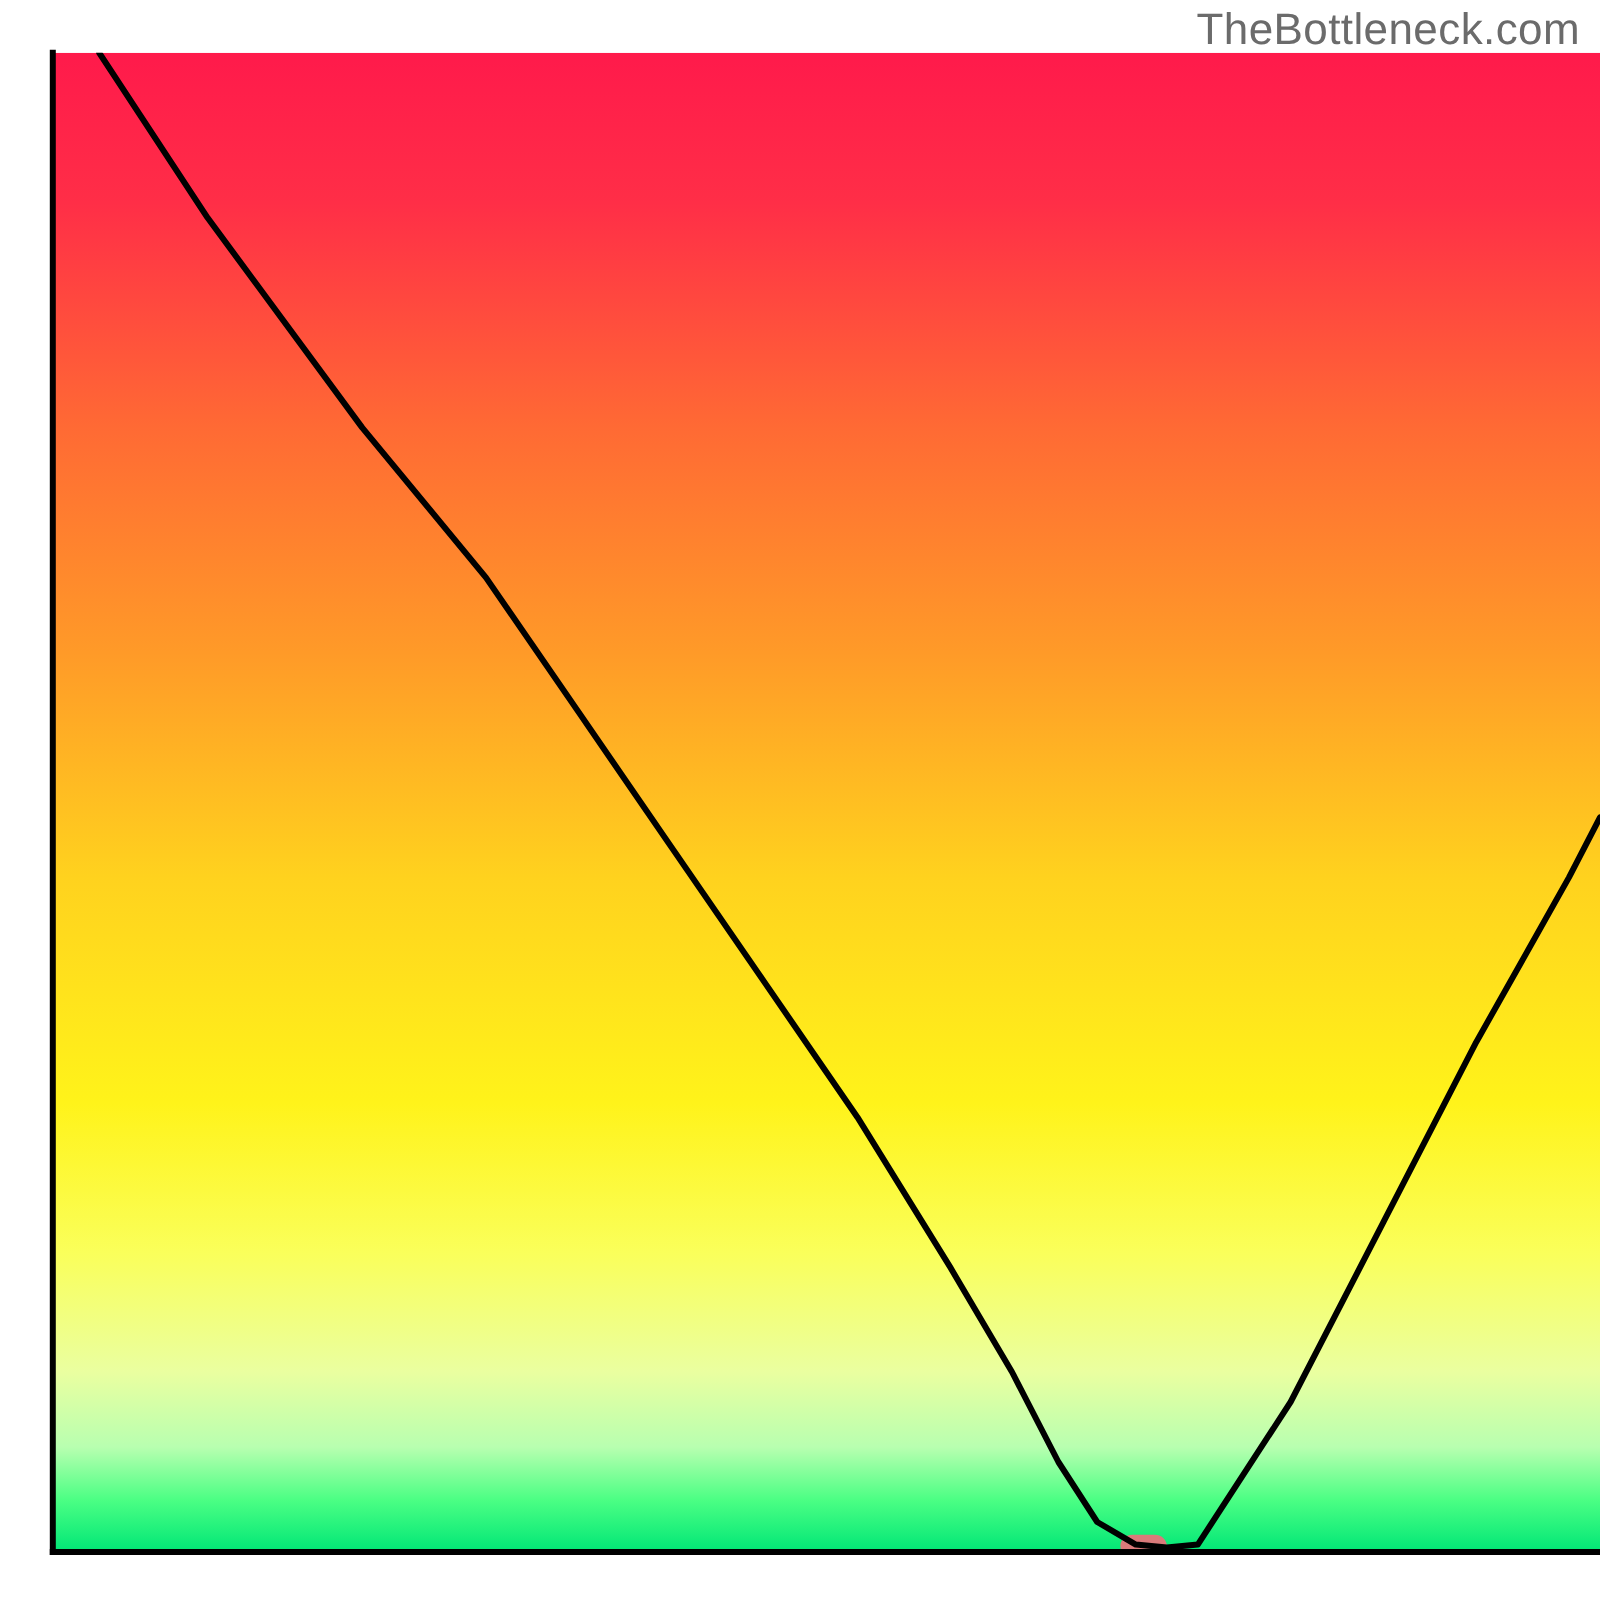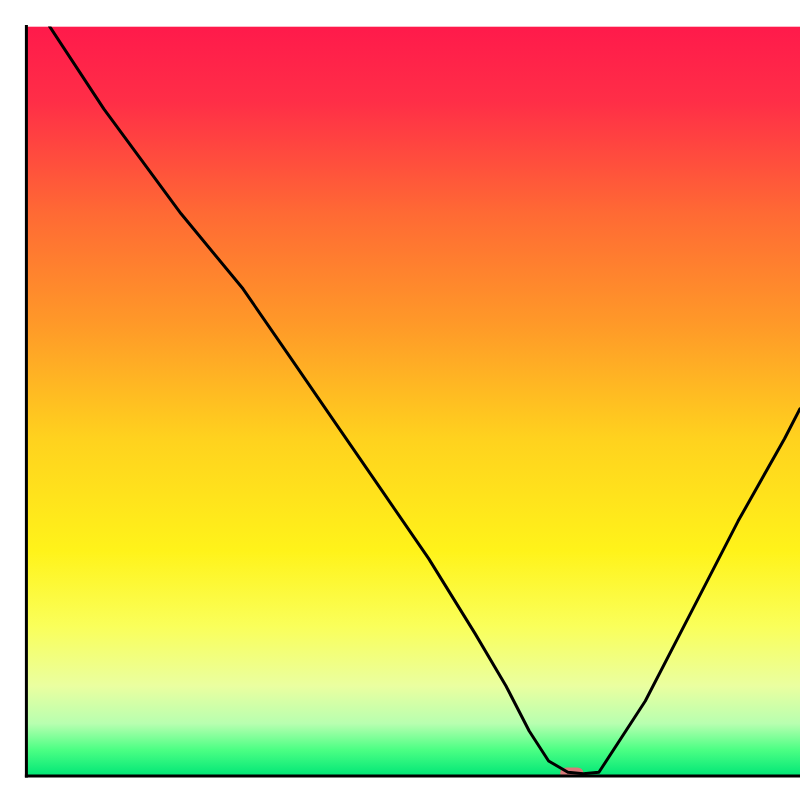--- a/index.html
+++ b/index.html
@@ -31,20 +31,21 @@
     left: 0;
     width: 800px;
     height: 800px;
     display: block;
   }
 </style>
 </head>
 <body>
 
 <div class="container">
+  <div class="watermark">TheBottleneck.com</div>
 
   <svg class="chart" viewBox="0 0 800 800" preserveAspectRatio="none">
     <defs>
       <linearGradient id="bg-grad" x1="0" y1="0" x2="0" y2="1">
           <stop offset="0.00%" stop-color="#ff1a4b"></stop>
           <stop offset="10.00%" stop-color="#ff2e47"></stop>
           <stop offset="25.00%" stop-color="#ff6a34"></stop>
           <stop offset="40.00%" stop-color="#ff9a28"></stop>
           <stop offset="55.00%" stop-color="#ffd21e"></stop>
           <stop offset="70.00%" stop-color="#fff31a"></stop>

